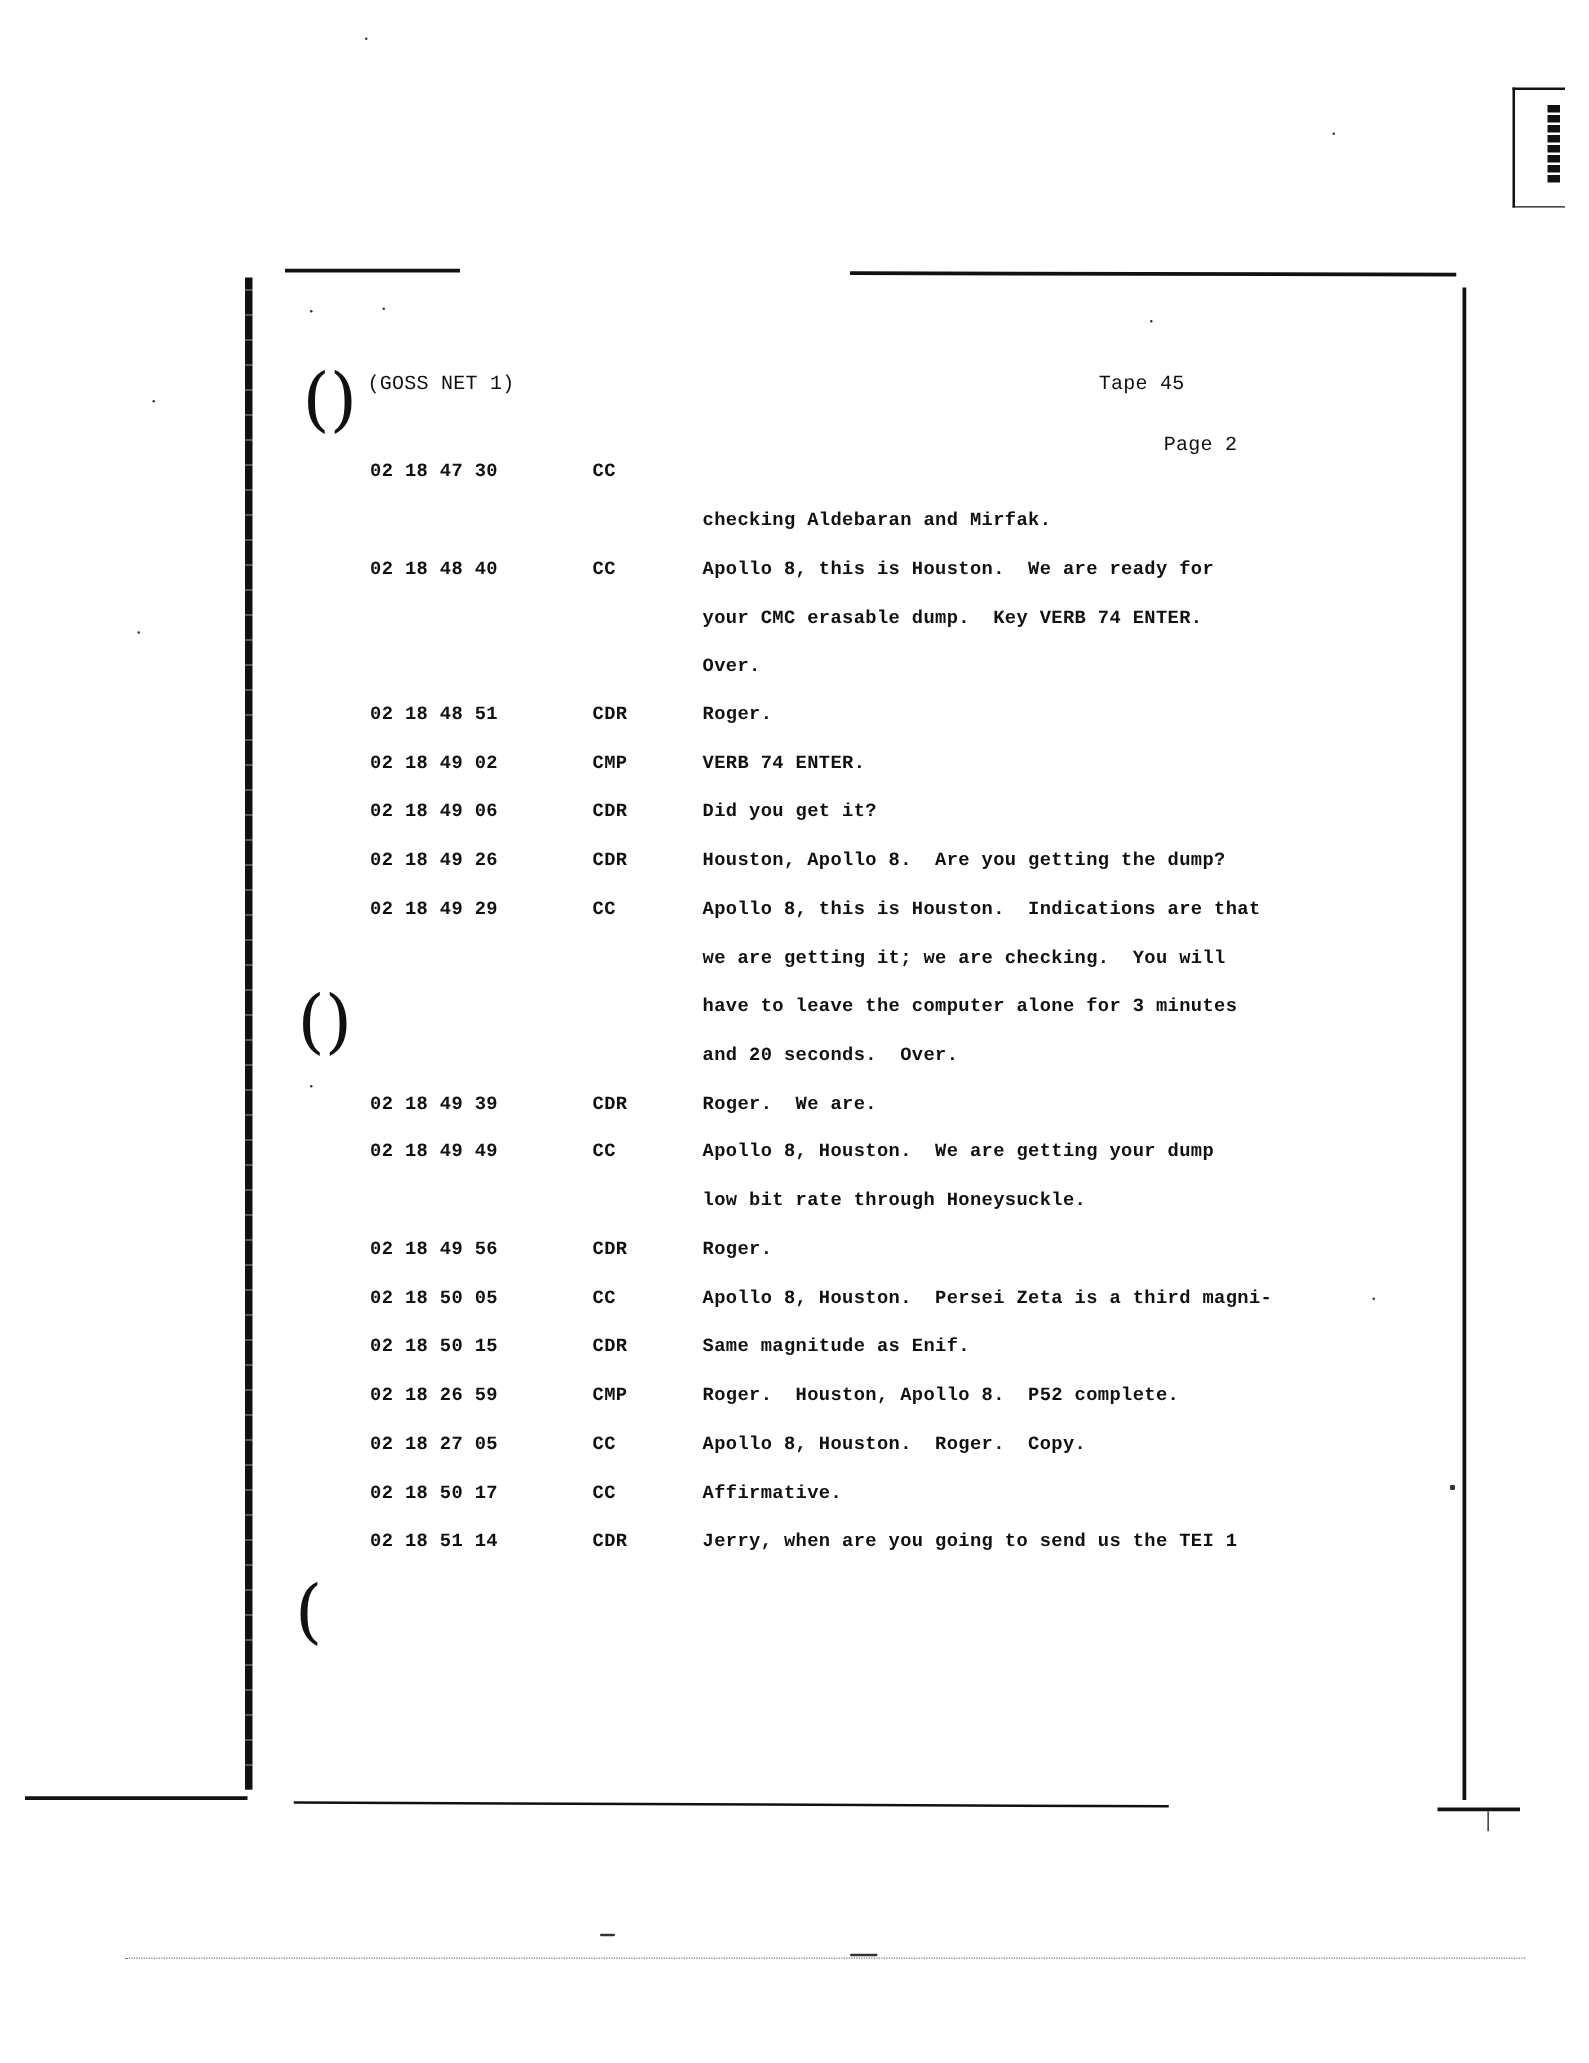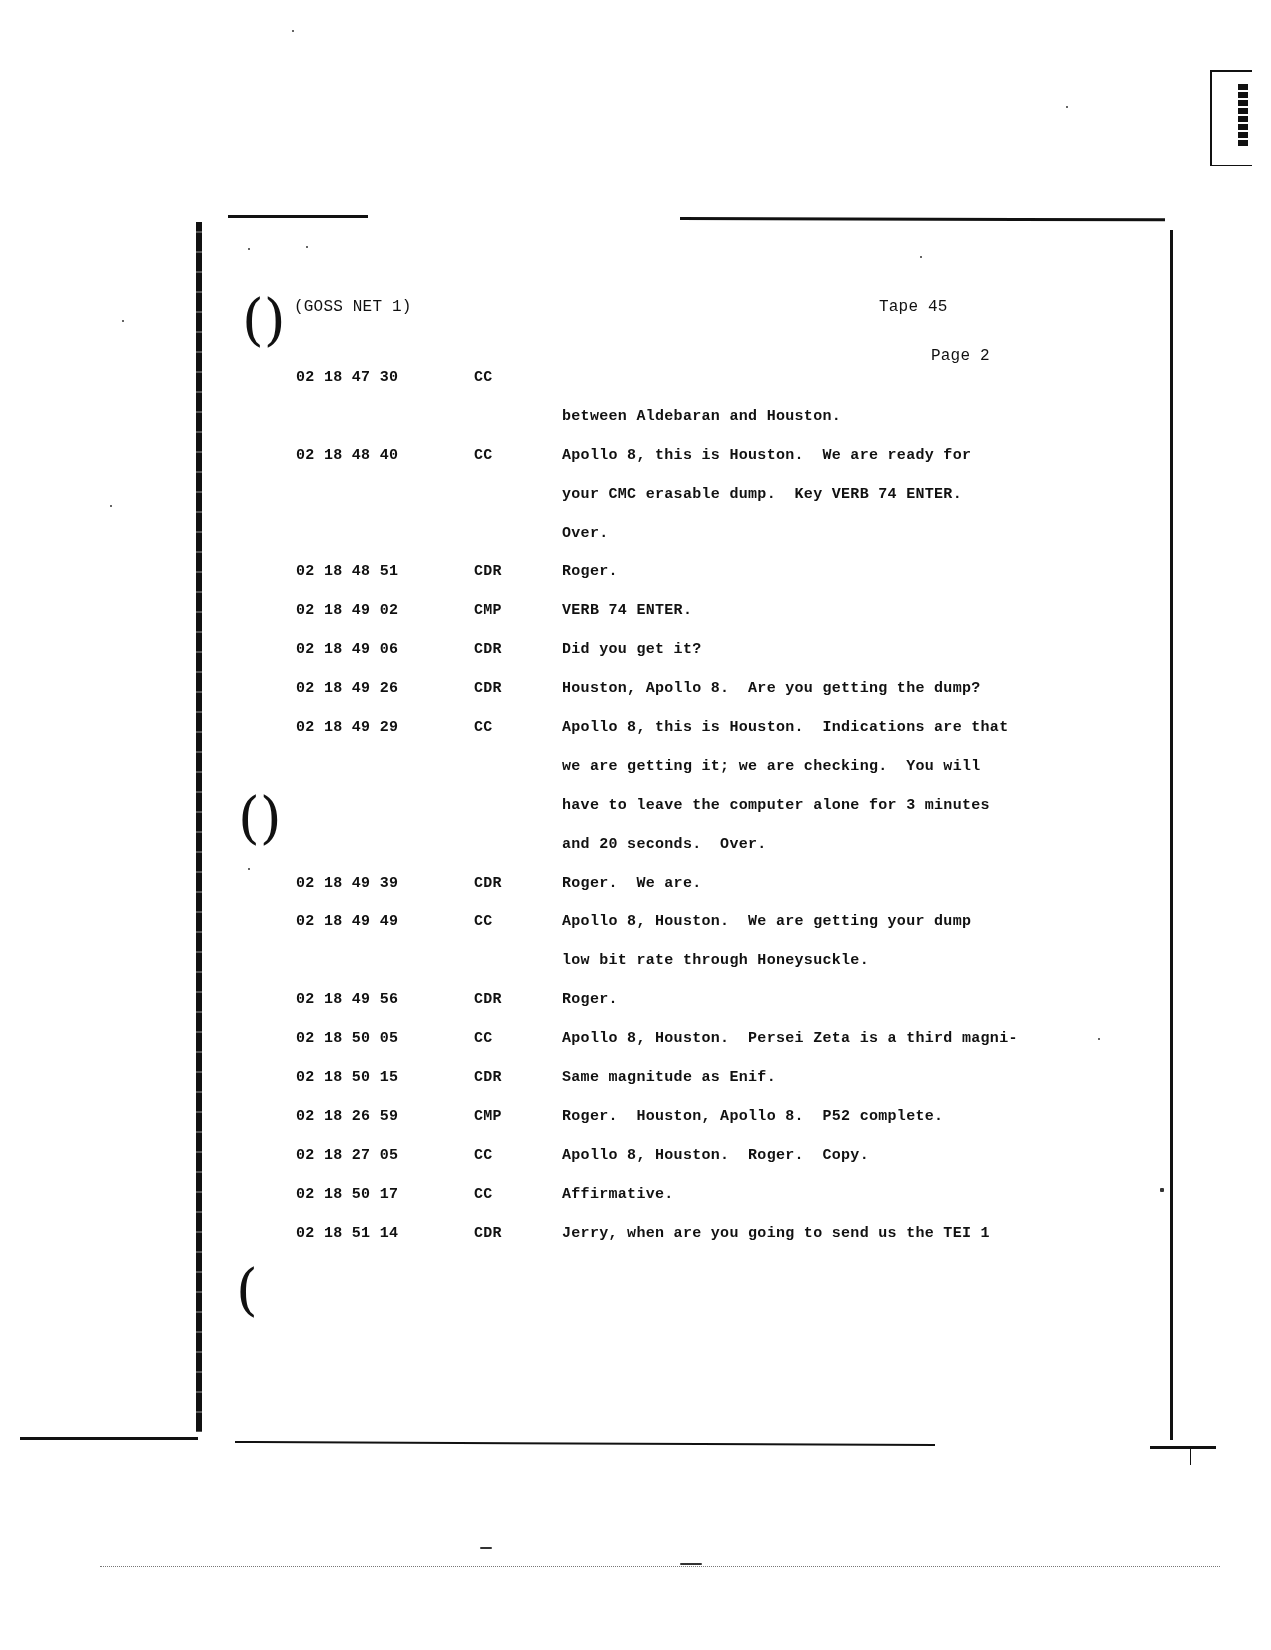--- a/index.html
+++ b/index.html
@@ -83,21 +83,21 @@
 
   <div class="rows" id="rows">
       <div class="row">
         <div class="line-item">
           <span class="ts">02 18 47 30</span>
           <span class="sp">CC</span>
         </div>
         <div class="line-item">
           <span class="ts"></span>
           <span class="sp"></span>
-          <span class="tx">between Aldebaran and Houston.</span>
+          <span class="tx">checking Aldebaran and Mirfak.</span>
         </div>
       </div>
       <div class="row">
         <div class="line-item">
           <span class="ts">02 18 48 40</span>
           <span class="sp">CC</span>
           <span class="tx">Apollo 8, this is Houston.  We are ready for</span>
         </div>
         <div class="line-item">
           <span class="ts"></span>

